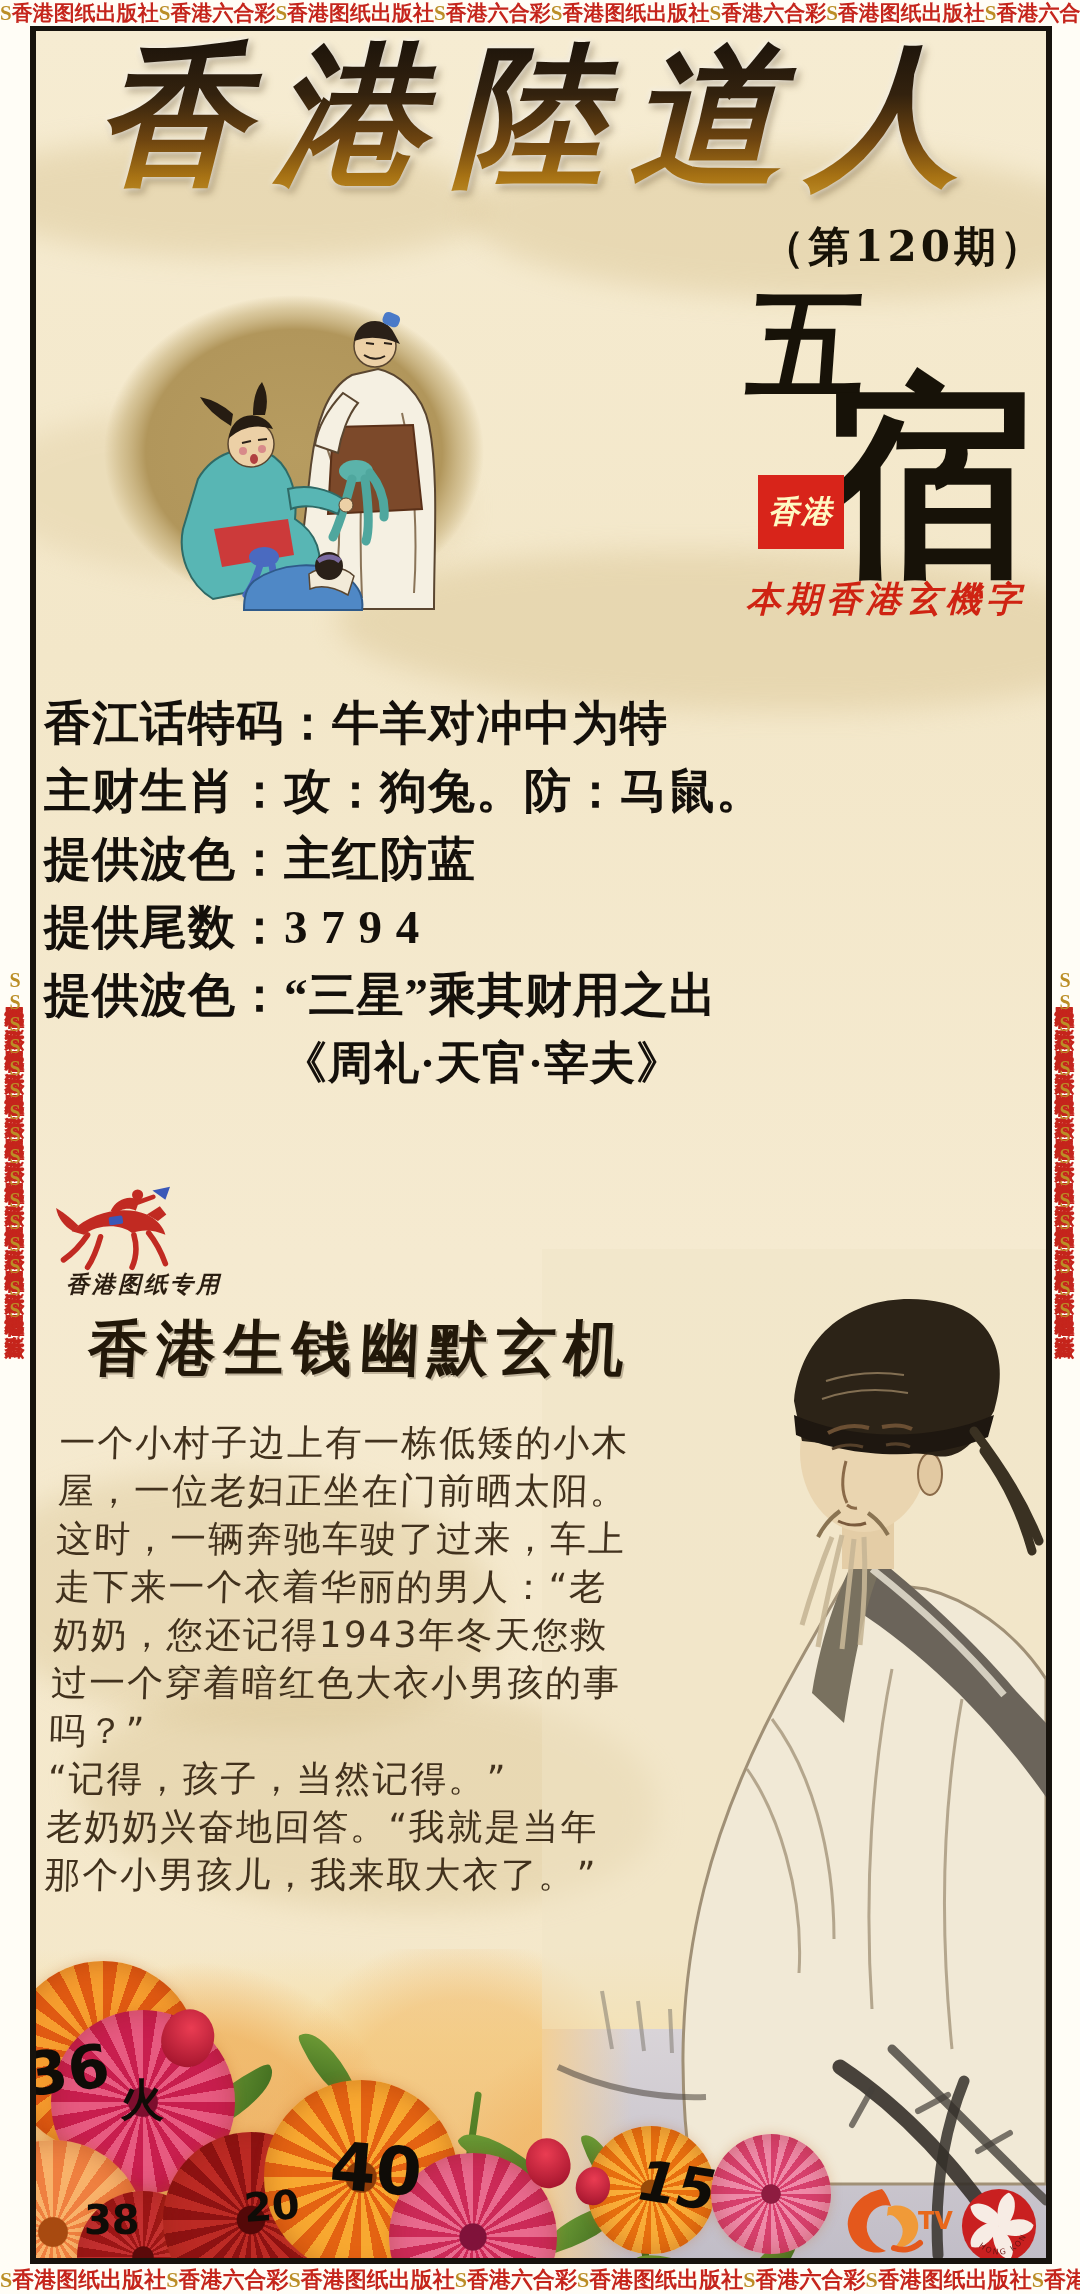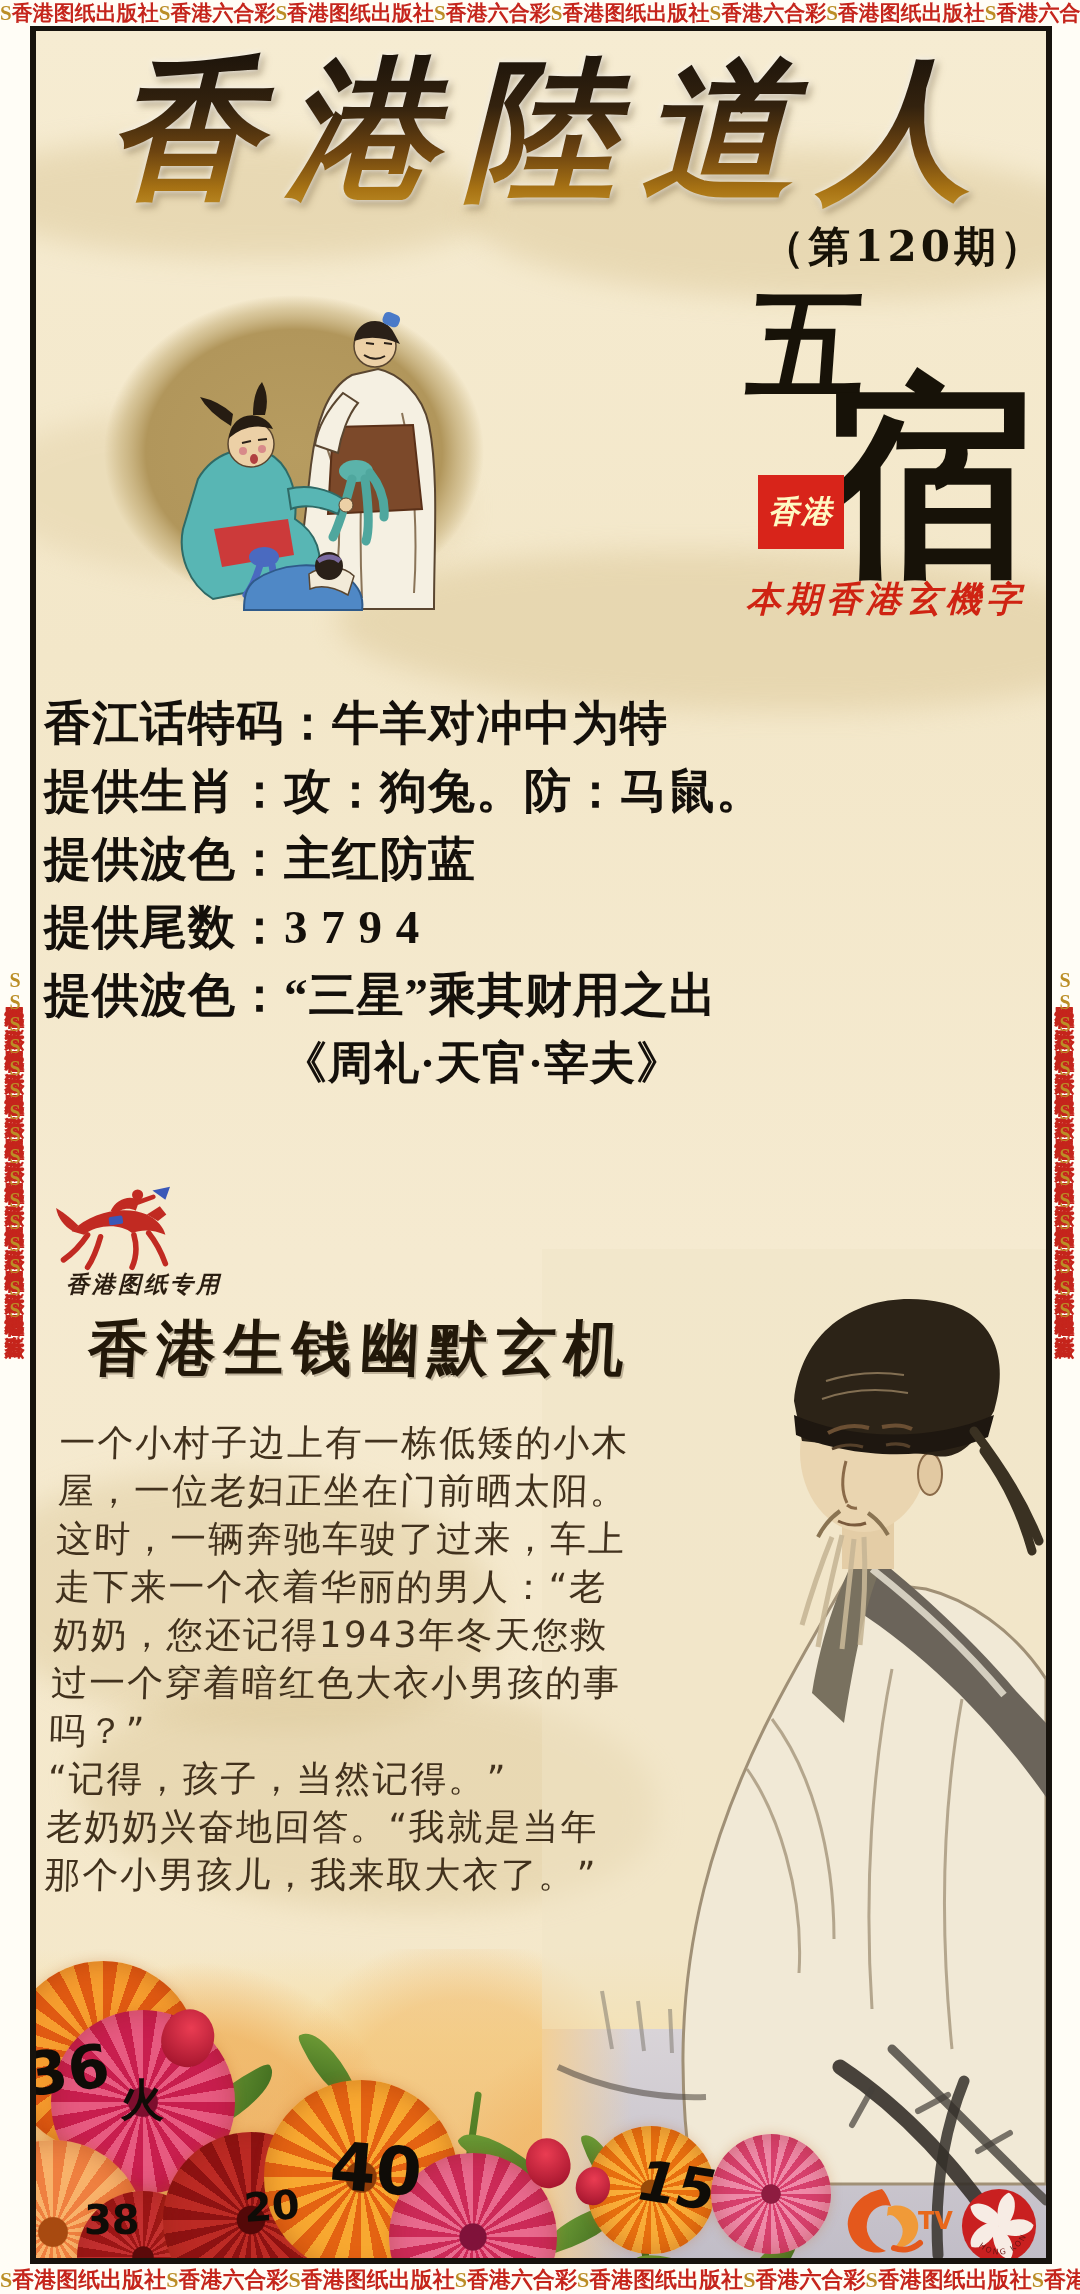--- a/index.html
+++ b/index.html
@@ -15,22 +15,22 @@
          text-orientation:upright;font-size:20px;line-height:30px;text-align:center;letter-spacing:0px;}
   .strip-left{left:0;}
   .strip-right{right:0;width:28px;}
   
   .frame{position:absolute;left:30px;top:25px;right:28px;bottom:30px;border:6px solid #17130d;
          background:linear-gradient(180deg,#f6ecd2 0%,#f3e7c9 28%,#f5ead0 55%,#f4e7c8 100%);
          overflow:hidden;z-index:5;}
   .mtn{position:absolute;background:#d8c folyik393;background:#d9c493;border-radius:45% 55% 40% 60%;
        filter:blur(14px);opacity:.45;z-index:1;}
   
-  .title{position:absolute;left:0;top:-8px;width:100%;margin:12px;text-align:center;z-index:3;
-         font-family:Liberation Sans, sans-serif;font-style:italic;font-weight:bold;
+  .title{position:absolute;left:0;top:-8px;width:100%;margin:0;text-align:center;z-index:3;
+         font-family:Liberation Serif, serif;font-style:italic;font-weight:bold;
          font-size:152px;line-height:188px;letter-spacing:26px;color:#6b4712;
          filter:drop-shadow(0 0 3px rgba(255,255,255,.95)) drop-shadow(3px 4px 3px rgba(70,45,10,.35));}
   @supports ((-webkit-background-clip:text) or (background-clip:text)){
     .title{background:linear-gradient(180deg,#16100a 0%,#33220e 38%,#6d4410 62%,#a87314 82%,#c99b30 100%);
            -webkit-background-clip:text;background-clip:text;color:transparent;}
   }
   .issue{position:absolute;left:0;top:188px;width:100%;text-align:right;text-indent:110px;z-index:3;
          font-family:"DejaVu Serif",serif;font-weight:bold;font-size:42px;color:#171207;letter-spacing:4px;}
   
   .circle-ill{position:absolute;left:66px;top:262px;z-index:2;}
@@ -150,21 +150,21 @@
       <path d="M216,268 q12,-8 22,0" stroke="#7a6aa0" stroke-width="5" fill="none"></path>
     </svg>
 
     <div class="glyph-five">五</div>
     <div class="glyph-su">宿</div>
     <div class="seal">香港</div>
     <div class="mystic-caption">本期香港玄機字</div>
 
     <div class="tips">
       <p>香江话特码：牛羊对冲中为特</p>
-      <p>提供生肖：攻：狗兔。防：马鼠。</p>
+      <p>主财生肖：攻：狗兔。防：马鼠。</p>
       <p>提供波色：主红防蓝</p>
       <p>提供尾数：3 7 9 4</p>
       <p>提供波色：“三星”乘其财用之出</p>
       <p class="src">《周礼·天官·宰夫》</p>
     </div>
 
     <svg class="horse" width="140" height="88" viewBox="0 0 140 95">
       <path d="M18,52 C40,30 76,24 99,34 C111,40 117,48 119,56 C106,50 93,50 83,54 C71,44 46,44 31,56 Z" fill="#c12a22"></path>
       <path d="M99,34 L113,25 L120,34 L111,41 Z" fill="#c12a22"></path>
       <path d="M101,54 C109,64 115,76 119,87 M85,56 C89,70 87,82 83,91 M35,56 C27,68 19,76 9,83 M49,58 C45,72 41,82 35,91" stroke="#c12a22" stroke-width="6" fill="none" stroke-linecap="round"></path>

